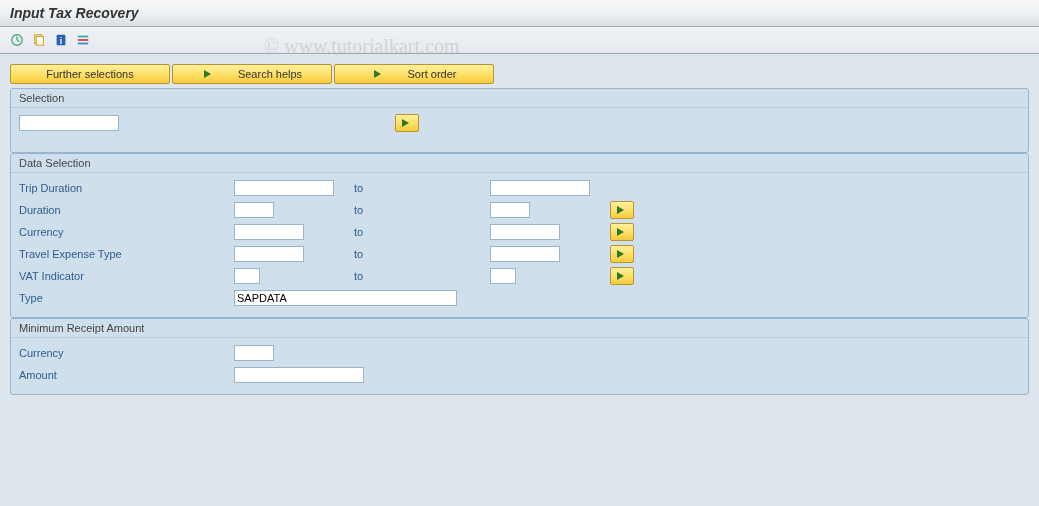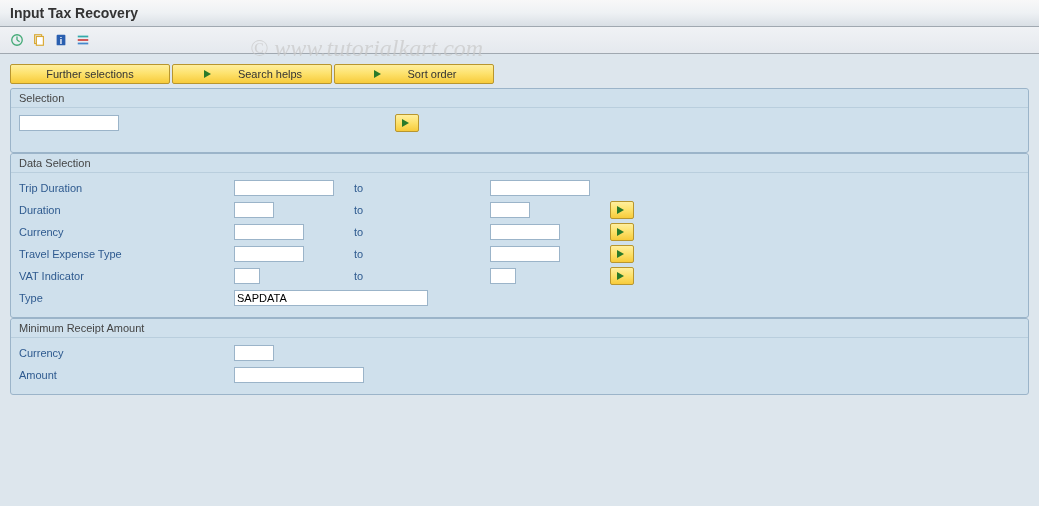--- a/index.html
+++ b/index.html
@@ -10,20 +10,21 @@
       color: #333;
       width: 1039px;
       height: 506px;
       overflow: hidden;
     }
     .title-bar {
       background: linear-gradient(to bottom, #f8f8f8 0%, #eef1f4 50%, #d9dfe5 100%);
       border-bottom: 1px solid #a0a8b0;
       padding: 5px 10px;
       font-weight: bold;
+      font-style: italic;
       font-size: 14px;
       color: #333;
     }
     .toolbar {
       background: linear-gradient(to bottom, #f0f2f5 0%, #e5e9ee 100%);
       border-bottom: 1px solid #a0a8b0;
       padding: 4px 8px;
       display: flex;
       align-items: center;
       gap: 4px;
@@ -31,27 +32,26 @@
     .tb-icon {
       width: 18px; height: 18px;
       display: inline-flex;
       align-items: center;
       justify-content: center;
       cursor: pointer;
     }
     .watermark {
       position: absolute;
       top: 35px;
-      left: 250px;
+      left: 264px;
       color: rgba(200,200,200,0.7);
-      font-size: 24px;
+      font-size: 20px;
       font-family: "Times New Roman", serif;
       pointer-events: none;
       z-index: 100;
-      font-style: italic;
     }
     .content {
       padding: 10px 10px;
     }
     .top-buttons {
       display: flex;
       gap: 2px;
       margin-bottom: 4px;
     }
     .yellow-btn {
@@ -97,21 +97,21 @@
     .input {
       background: #fff;
       border: 1px solid #9bb4c9;
       height: 16px;
       font-size: 11px;
       padding: 0 2px;
     }
     .in-w1 { width: 100px; }
     .in-w-short { width: 40px; }
     .in-w-mid { width: 70px; }
-    .in-file { width: 194px; }
+    .in-file { width: 223px; }
     .col-from { width: 120px; display:flex; }
     .col-to { width: 120px; display:flex; }
     .col-to-label { width: 136px; display:flex; align-items:center; color:#2e5a8f; }
     .col-multi { width: 70px; display:flex; justify-content:flex-start; }
     .sel-body { padding-top: 4px; }
   </style>
 </head>
 <body>
 
 <div class="title-bar">

